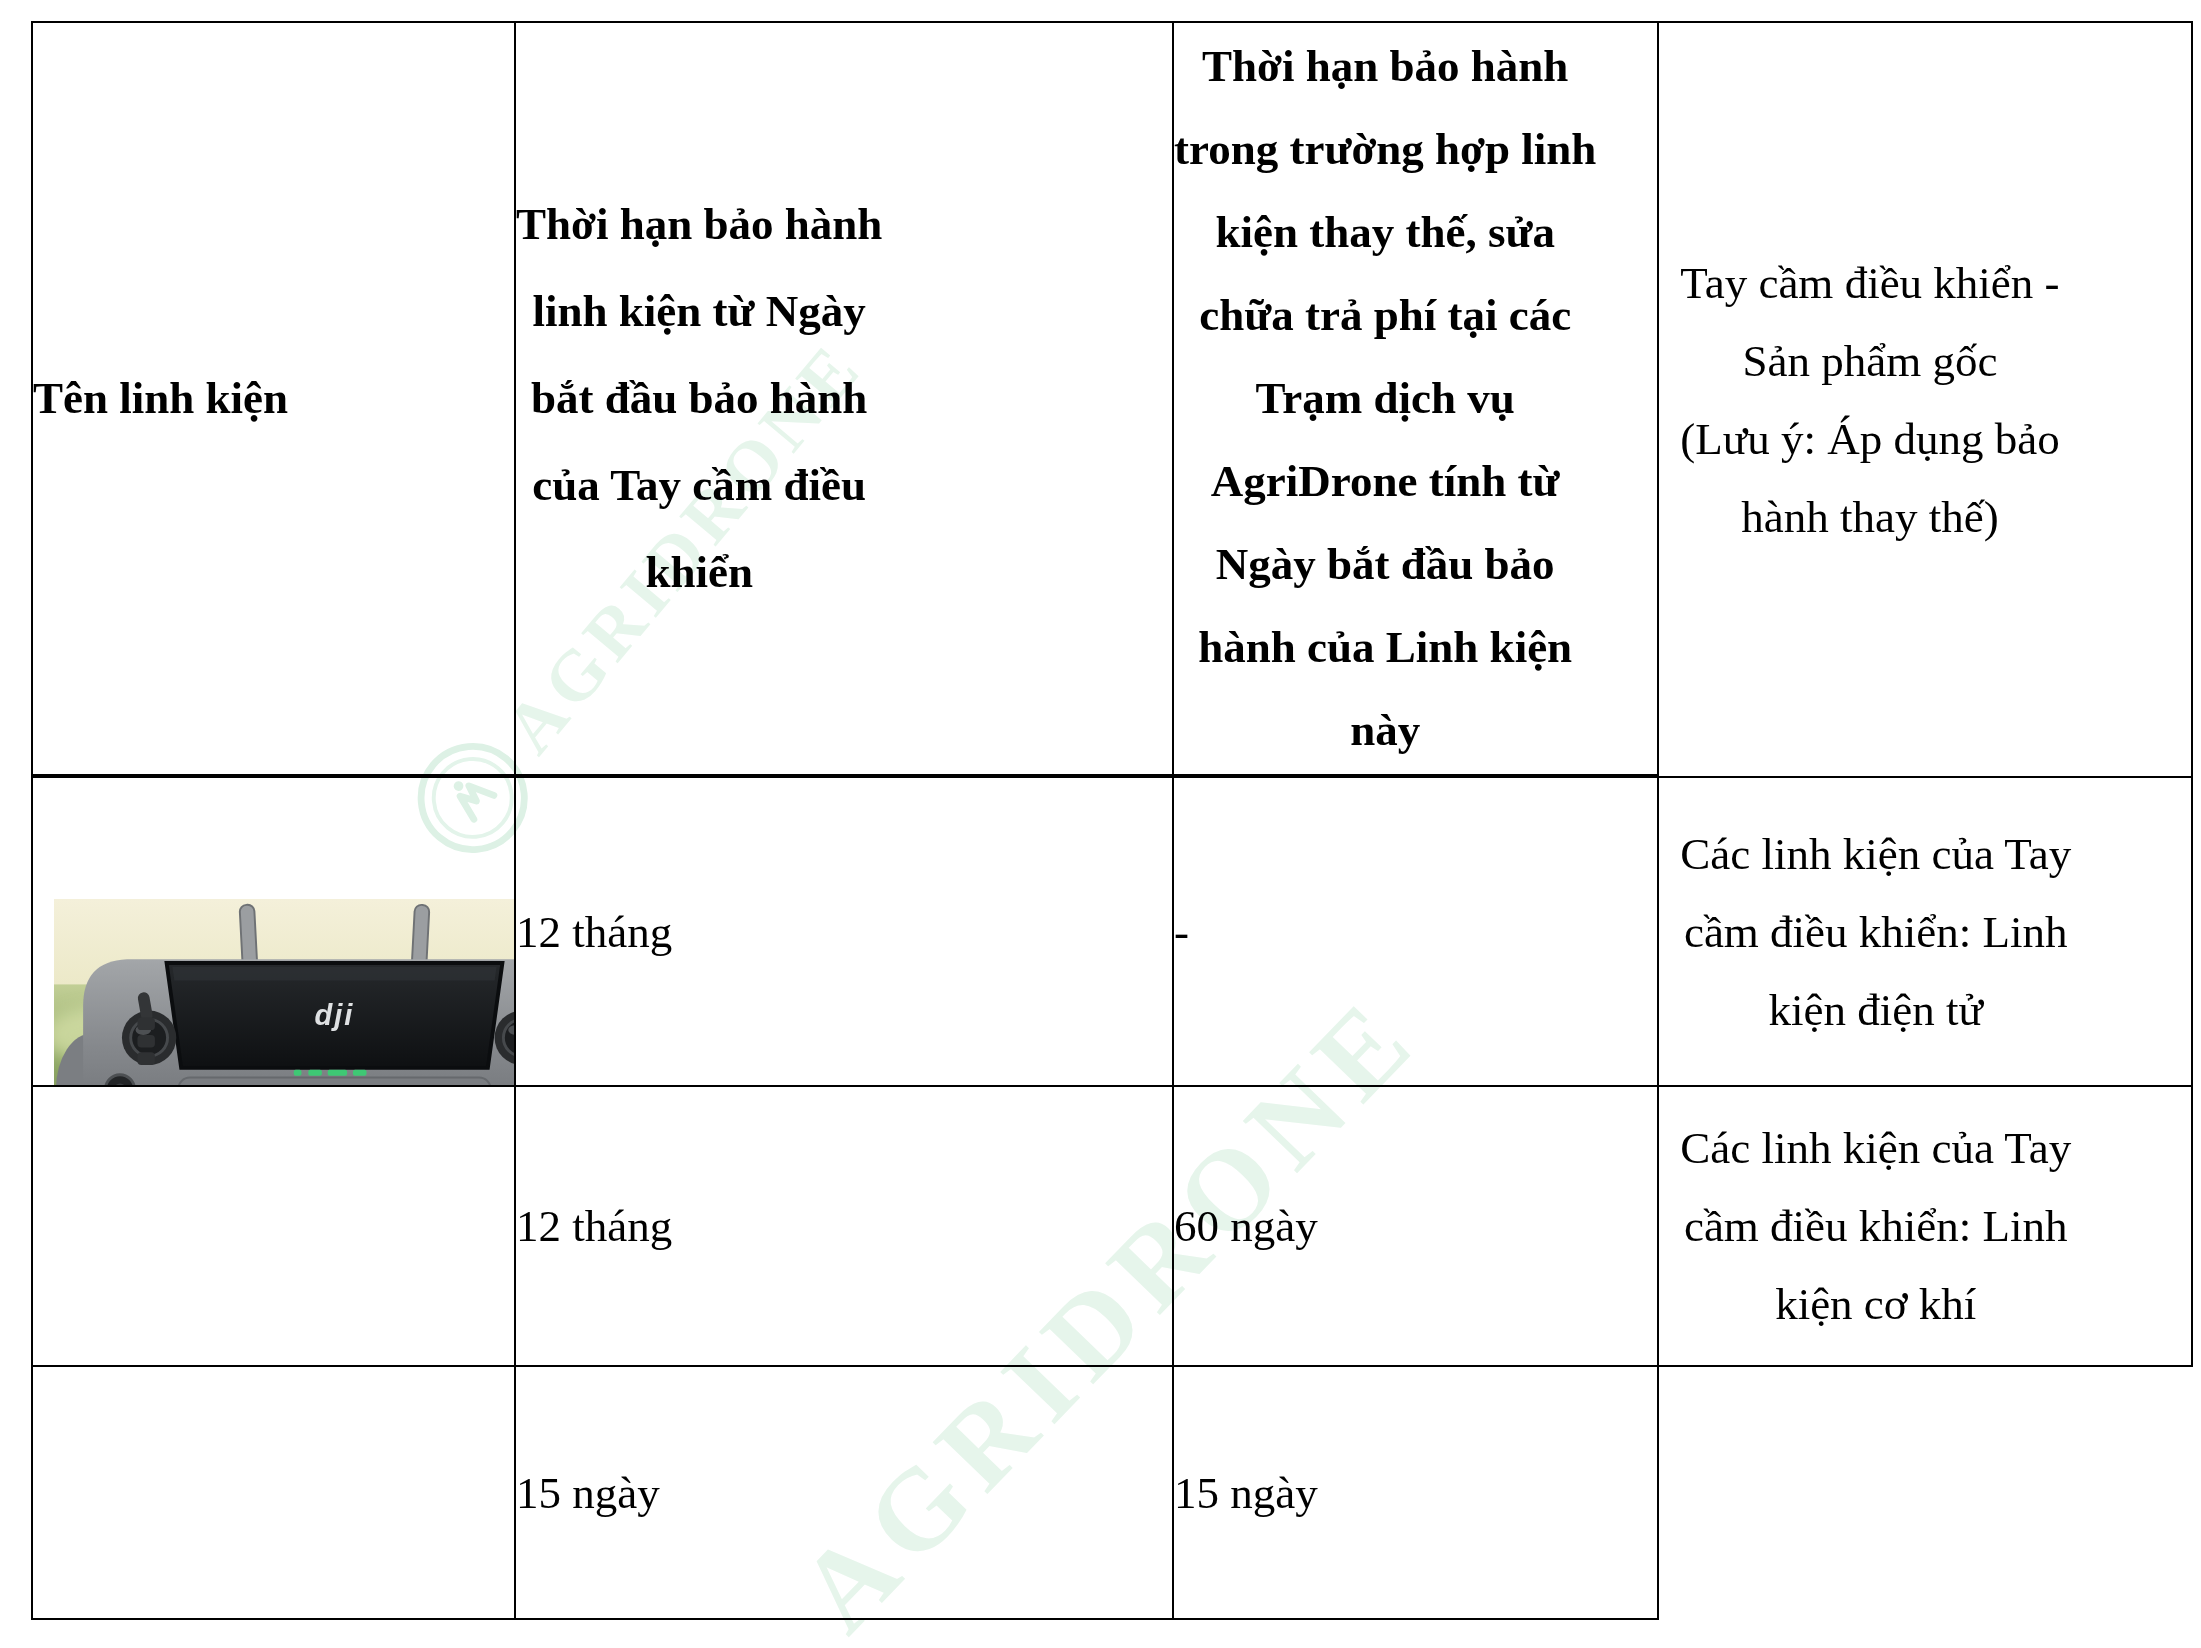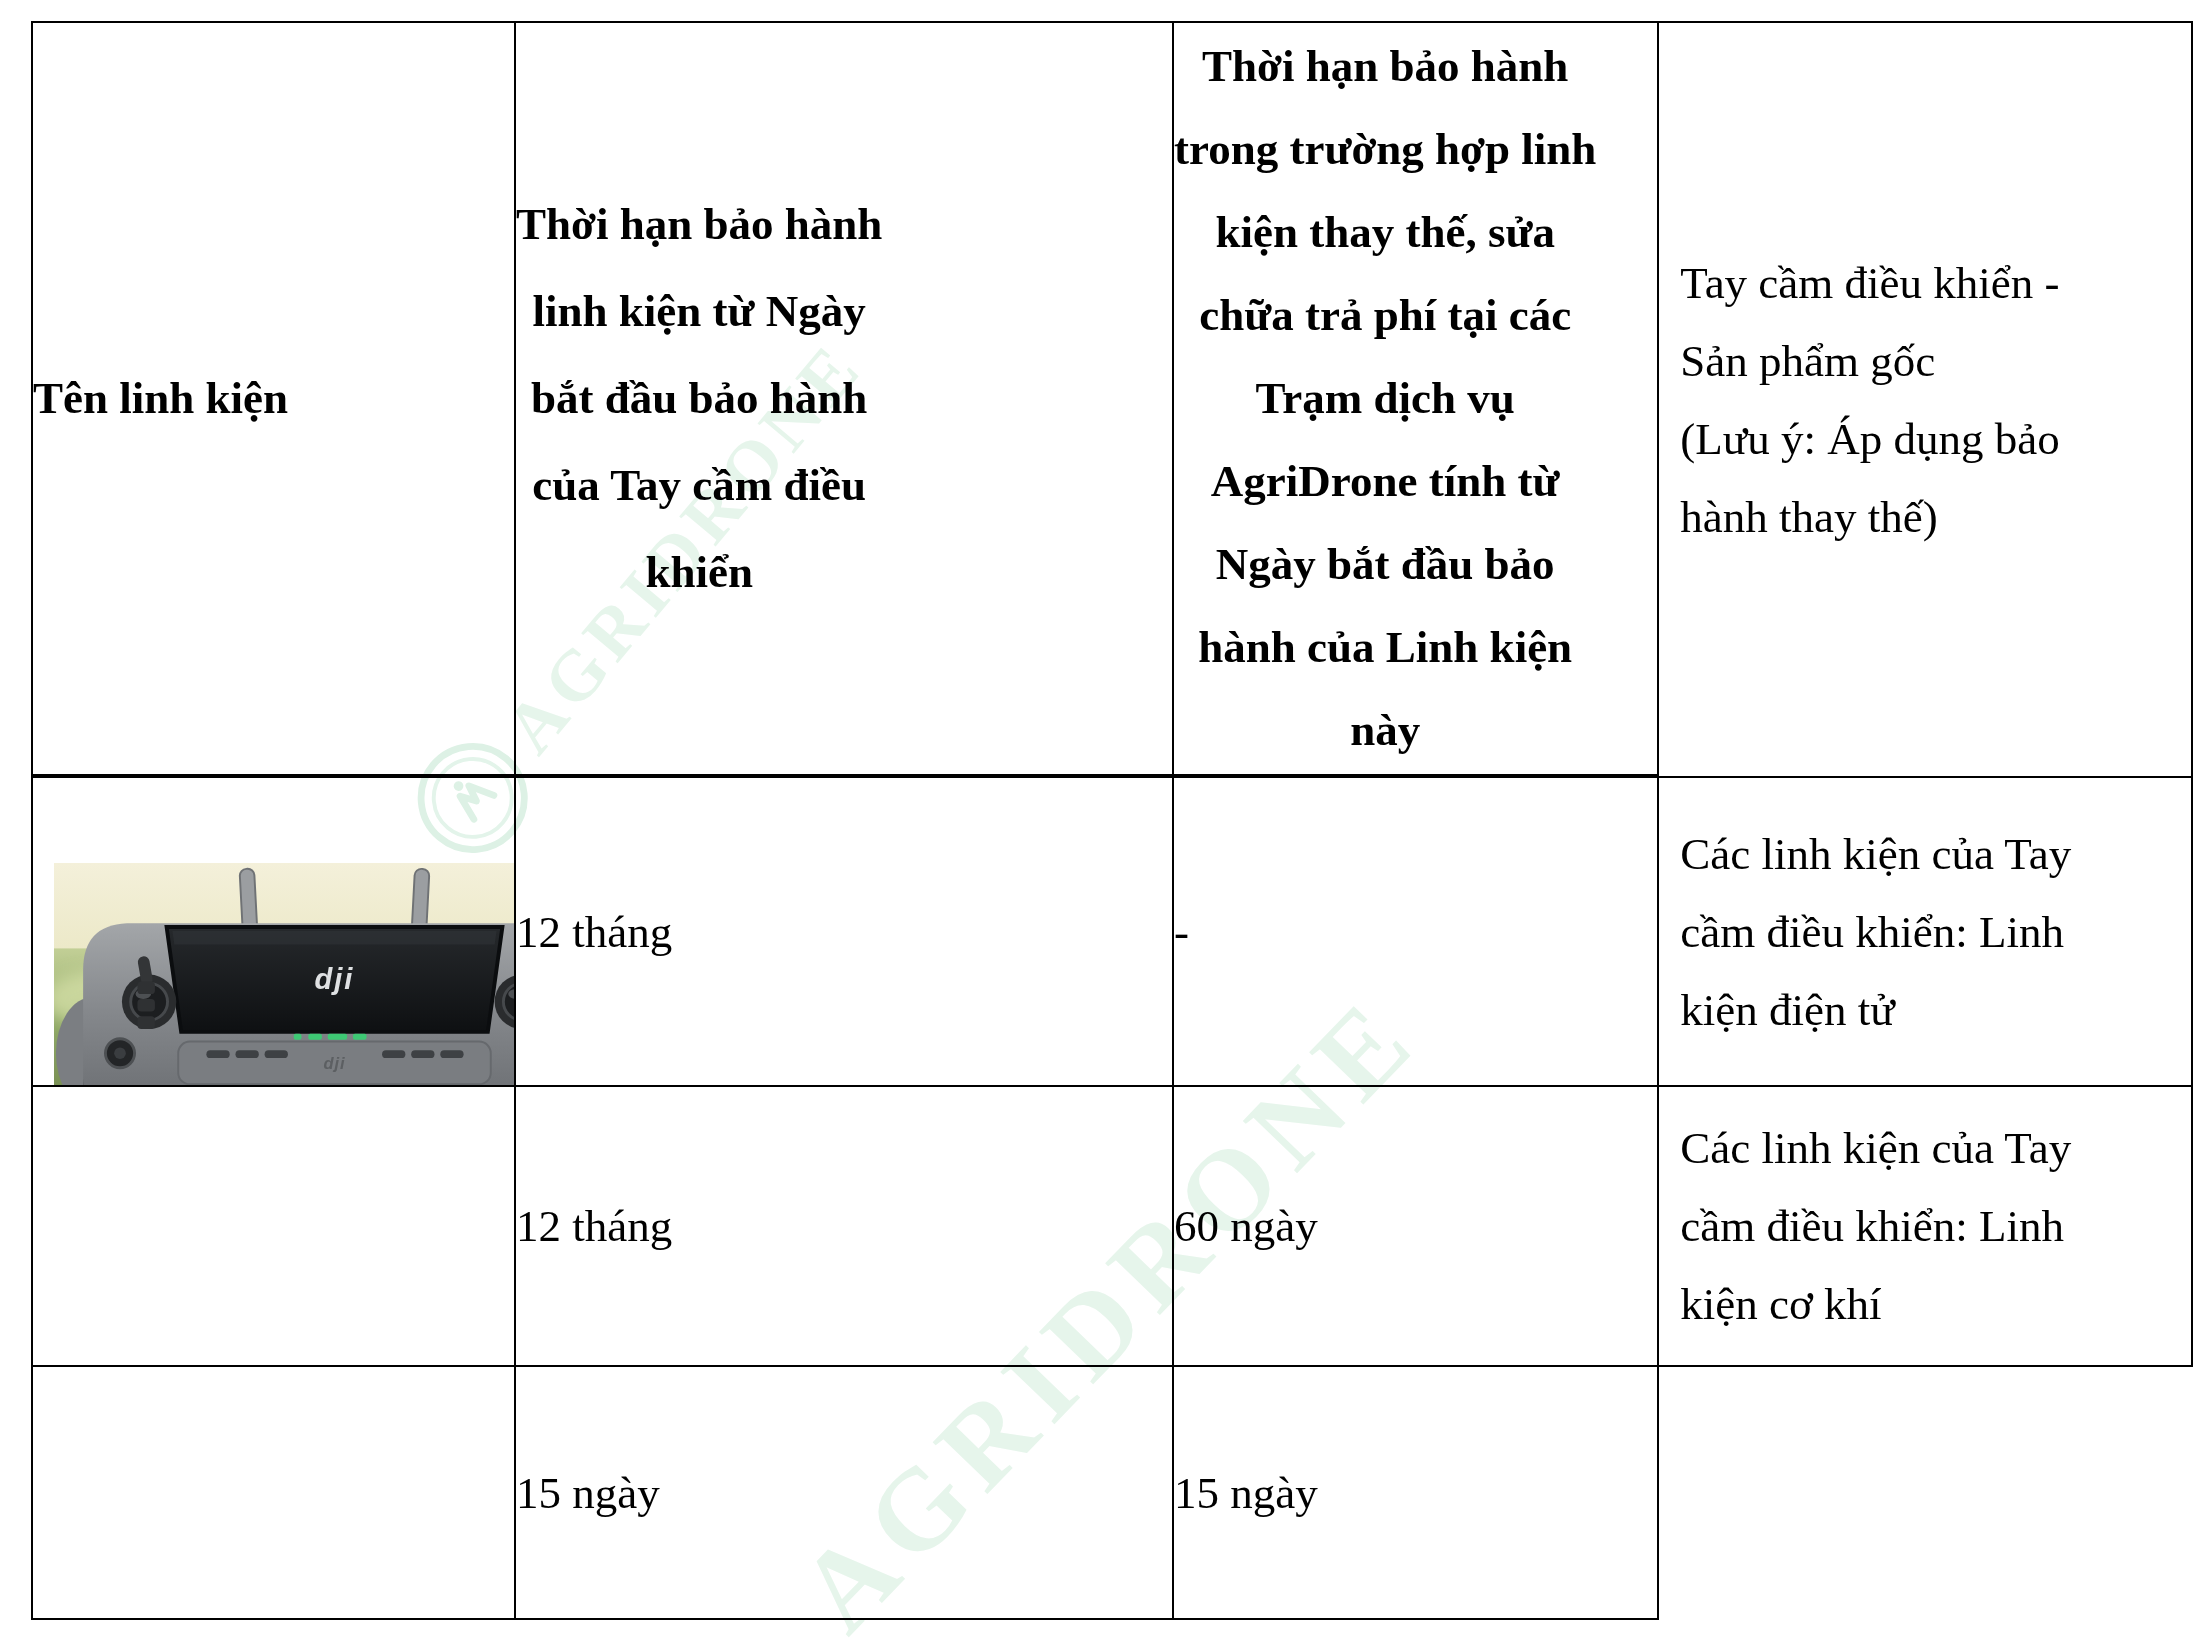--- a/index.html
+++ b/index.html
@@ -47,24 +47,24 @@
     display:flex; align-items:center; justify-content:flex-start;
     text-align:center;
     font-size:45px; line-height:78px;
     white-space:pre-line;
     overflow:hidden;
     background:transparent;
   }
   .hd { font-weight:bold; line-height:87px; border-bottom-width:4.9px; }
   .hd4 { line-height:83px; }
   .name-cell {
-    justify-content:flex-start; text-align:left;
+    justify-content:flex-start; text-align:center;
     padding-left:21.3px; padding-right:7.8px;
   }
-  .img-cell { justify-content:flex-start; align-items:flex-start; }
+  .img-cell { justify-content:flex-start; align-items:flex-end; }
   .photo-wrap { margin:6.8px 0 0 21.3px; width:561px; height:264px; }
 </style>
 </head>
 <body>
 
 <div class="wm wm-upper">
   <svg width="111" height="111" viewBox="0 0 114 114">
     <circle cx="57" cy="57" r="53" fill="none" stroke="#ddf1e5" stroke-width="7"></circle>
     <circle cx="57" cy="57" r="40" fill="none" stroke="#e3f4ea" stroke-width="4"></circle>
     <path d="M41,72 L50,46 L57,62 L64,46 L73,72" fill="none" stroke="#ddf1e5" stroke-width="7" stroke-linecap="round" stroke-linejoin="round"></path>

